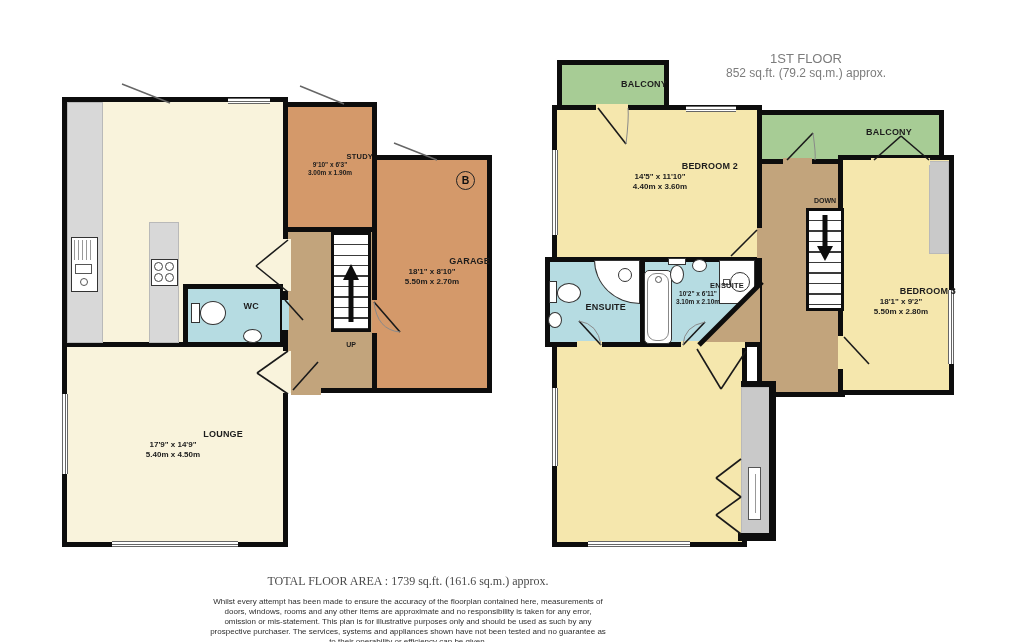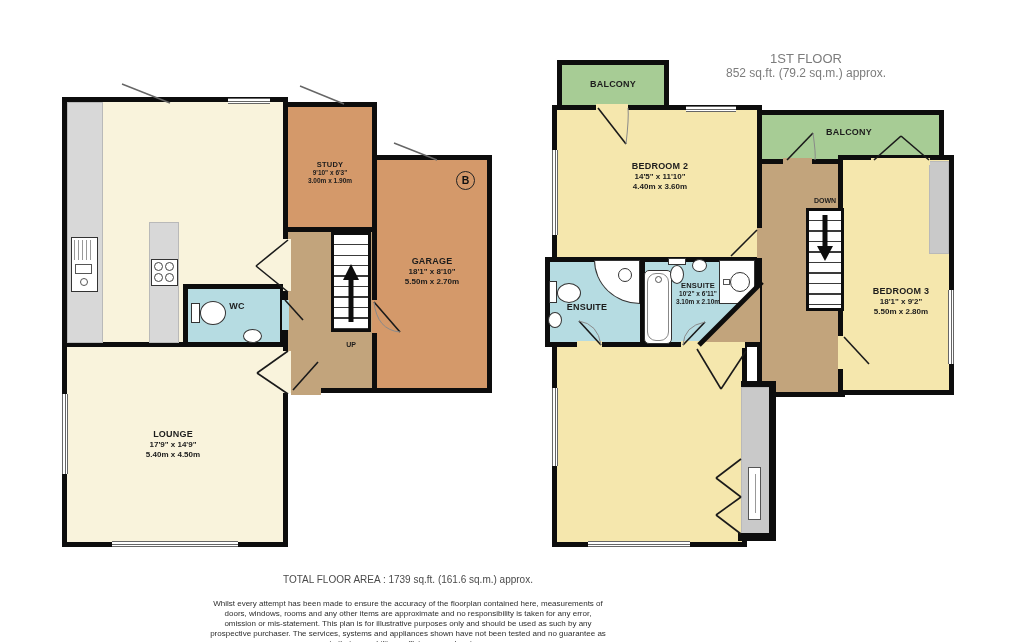--- a/index.html
+++ b/index.html
@@ -22,29 +22,29 @@
     background-position:center;background-repeat:no-repeat;}
   .window-v{position:absolute;box-sizing:border-box;background:#fff;width:6px;
     border-left:1px solid #666;border-right:1px solid #666;
     background-image:linear-gradient(90deg,#666,#666);background-size:1px 100%;
     background-position:center;background-repeat:no-repeat;}
   .stairs{position:absolute;box-sizing:border-box;border:3px solid #0d0d0d;
     background:repeating-linear-gradient(180deg,#ffffff 0 9px,#3a3a3a 9px 10.5px);}
   .fix{position:absolute;box-sizing:border-box;background:#fff;border:1.5px solid #333;}
   .round{border-radius:50%;}
   .rlabel{position:absolute;text-align:center;font-weight:700;color:#1c1c1c;}
-  .rlabel .nm{font-size:9px;line-height:11px;letter-spacing:.2px;}
+  .rlabel .nm{font-size:9px;line-height:11px;letter-spacing:.2px;text-align:right;}
   .rlabel .dm{font-size:8px;line-height:10px;}
   .rlabel.sm .nm{font-size:7.5px;line-height:9px;}
   .rlabel.sm .dm{font-size:6.5px;line-height:8px;}
   .title{position:absolute;text-align:center;color:#7c7c7c;}
   .title .t1{font-size:13px;line-height:14px;}
   .title .t2{font-size:12px;line-height:14px;}
   .footer{position:absolute;text-align:center;color:#3c3c3c;}
-  .footer .total{font-size:10px;color:#4a4a4a;margin-bottom:14px;}
+  .footer .total{font-size:12px;color:#4a4a4a;margin-bottom:8px;font-family:Liberation Serif, serif;}
   .footer .disc{font-size:8px;line-height:10px;color:#2e2e2e;}
   .footer .credit{font-size:8px;line-height:10px;color:#2e2e2e;margin-top:1px;}
   .tinytxt{position:absolute;font-size:7px;font-weight:700;color:#1c1c1c;text-align:center;}
   .bcircle{position:absolute;width:19px;height:19px;border:1.5px solid #222;border-radius:50%;
     font-size:10.5px;font-weight:700;color:#111;text-align:center;line-height:17px;box-sizing:border-box;}
   svg.overlay{position:absolute;left:0;top:0;pointer-events:none;}
   .slidepanel{position:absolute;box-sizing:border-box;background:#fff;border:1px solid #555;}
   .slidepanel::after{content:"";position:absolute;left:50%;top:6px;bottom:6px;width:1px;background:#999;}
   .hobdot{position:absolute;width:9px;height:9px;border:1.5px solid #444;border-radius:50%;box-sizing:border-box;background:#fff;}
 </style>
@@ -194,21 +194,21 @@
       <line x1="825" y1="215" x2="825" y2="248" stroke="#0d0d0d" stroke-width="5"></line>
       <polygon points="825,261 817,246 833,246" fill="#0d0d0d"></polygon>
     </g>
   </svg>
 
   <div class="bcircle" style="left:456px;top:171px;">B</div>
 
   <div class="tinytxt" style="left:331px;top:341px;width:40px;">UP</div>
   <div class="tinytxt" style="left:792px;top:197px;width:66px;">DOWN</div>
 
-  <div class="rlabel sm" style="left:287px;top:160px;width:86px;">
+  <div class="rlabel sm" style="left:287px;top:152px;width:86px;">
     <div class="nm">STUDY</div>
     <div class="dm">9'10" x 6'3"</div>
     <div class="dm">3.00m x 1.90m</div>
   </div>
   <div class="rlabel" style="left:374px;top:256px;width:116px;">
     <div class="nm">GARAGE</div>
     <div class="dm">18'1" x 8'10"</div>
     <div class="dm">5.50m x 2.70m</div>
   </div>
   <div class="rlabel" style="left:103px;top:429px;width:140px;">

